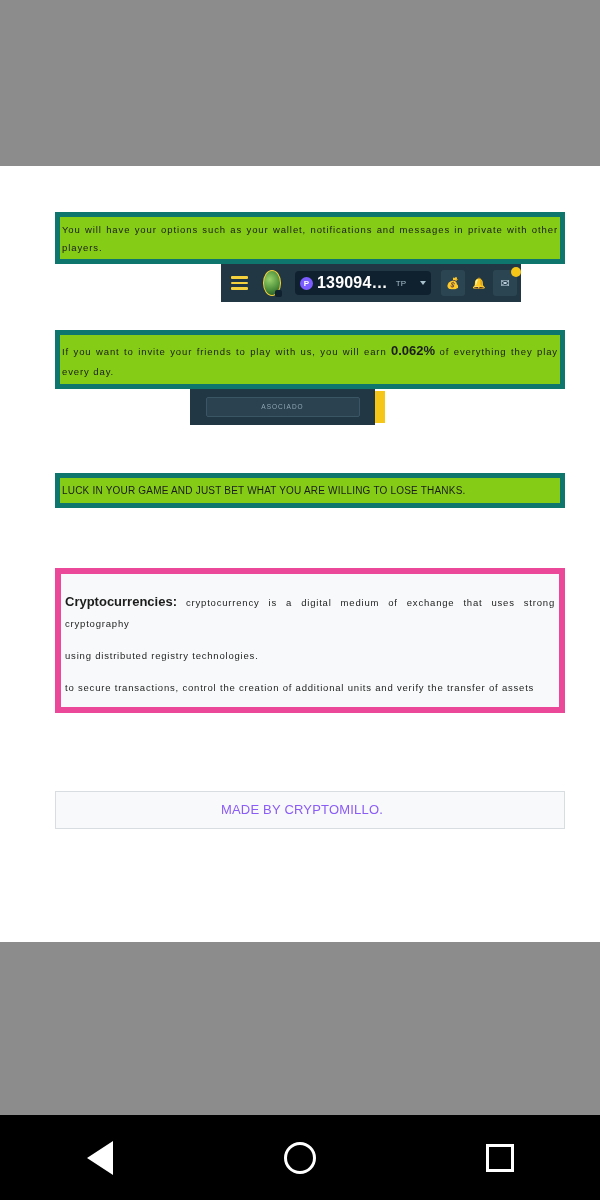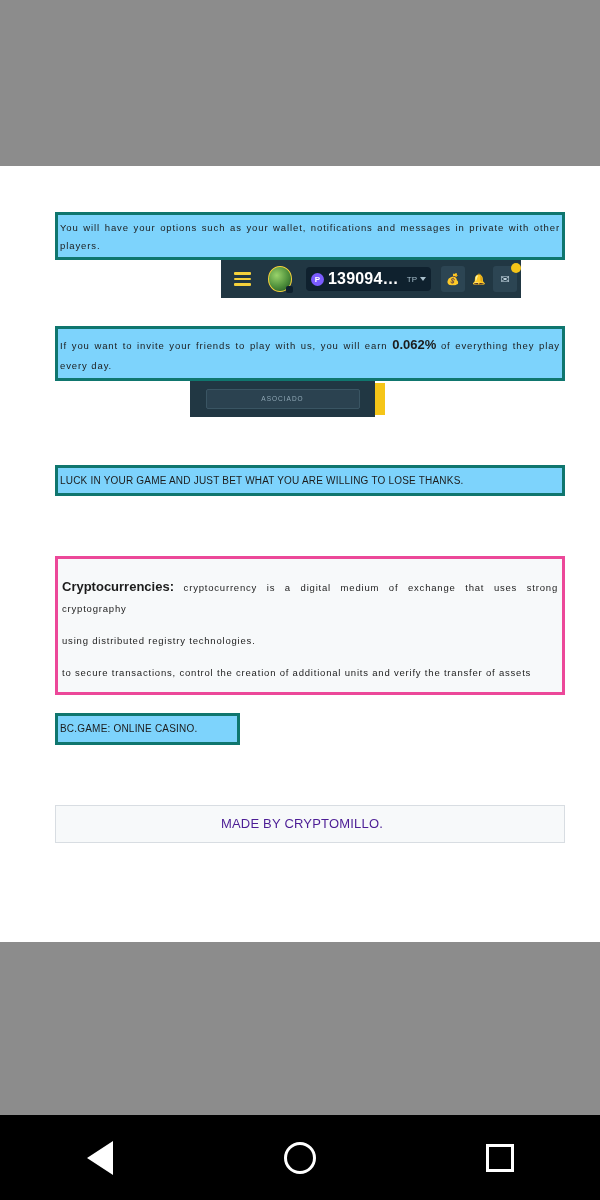--- a/index.html
+++ b/index.html
@@ -26,22 +26,22 @@
     height: 776px;
     background: #ffffff;
   }
   .content {
     position: absolute;
     left: 55px;
     top: 46px;
     width: 510px;
   }
   .para {
-    border: 3px solid #0f766e;
-    background: #7dd3fc;
+    border: 5px solid #0f766e;
+    background: #84cc16;
     color: #1c1c1c;
     box-sizing: border-box;
     padding: 4px 2px 3px 2px;
     line-height: 1.85;
   }
   .p-small {
     font-size: 9.5px;
     letter-spacing: 0.9px;
     text-align: justify;
   }
@@ -141,21 +141,21 @@
     font-size: 16px;
     font-weight: bold;
     letter-spacing: 0.2px;
   }
   .tp-chip {
     color: #a8bfcc;
     font-size: 8px;
     margin-left: 8px;
     display: flex;
     align-items: center;
-    gap: 3px;
+    gap: 14px;
   }
   .caret {
     width: 0;
     height: 0;
     border-left: 3px solid transparent;
     border-right: 3px solid transparent;
     border-top: 4px solid #a8bfcc;
     display: inline-block;
   }
   .bar-icons {
@@ -222,41 +222,41 @@
     position: absolute;
     left: 320px;
     top: 2px;
     width: 10px;
     height: 32px;
     background: #f5c518;
   }
 
   
   .block-box {
-    border: 3px solid #ec4899;
+    border: 6px solid #ec4899;
     background: #f7f9fa;
     box-sizing: border-box;
     padding: 16px 4px 10px 4px;
   }
   .block-box p {
     margin: 0 0 14px 0;
     font-size: 9.5px;
     letter-spacing: 0.8px;
     line-height: 1.9;
     color: #1c1c1c;
     text-align: justify;
   }
   .block-box p:last-child { margin-bottom: 0; }
 
   .made-by {
     border: 1px solid #d8dde2;
     background: #f7f9fa;
     text-align: center;
     font-size: 13px;
-    color: #4c1d95;
+    color: #8b5cf6;
     padding: 10px 16px 11px 0;
     letter-spacing: 0.2px;
   }
 
   
   .navbar {
     position: absolute;
     left: 0;
     bottom: 0;
     width: 600px;
@@ -349,21 +349,20 @@
 
 
       <div class="block-box">
         <p><span class="inline-big">Cryptocurrencies:</span><span> cryptocurrency is a digital medium of exchange that uses strong cryptography</span></p>
         <p>using distributed registry technologies.</p>
         <p>to secure transactions, control the creation of additional units and verify the transfer of assets</p>
       </div>
 
       <div class="spacer-18"></div>
 
-      <div class="para p-big" style="width:185px;">BC.GAME: ONLINE CASINO.</div>
 
       <div class="spacer-60"></div>
 
       <div class="made-by">MADE BY CRYPTOMILLO.</div>
 
     </div>
   </div>
 
   <div class="navbar">
     <div class="nav-btn">

